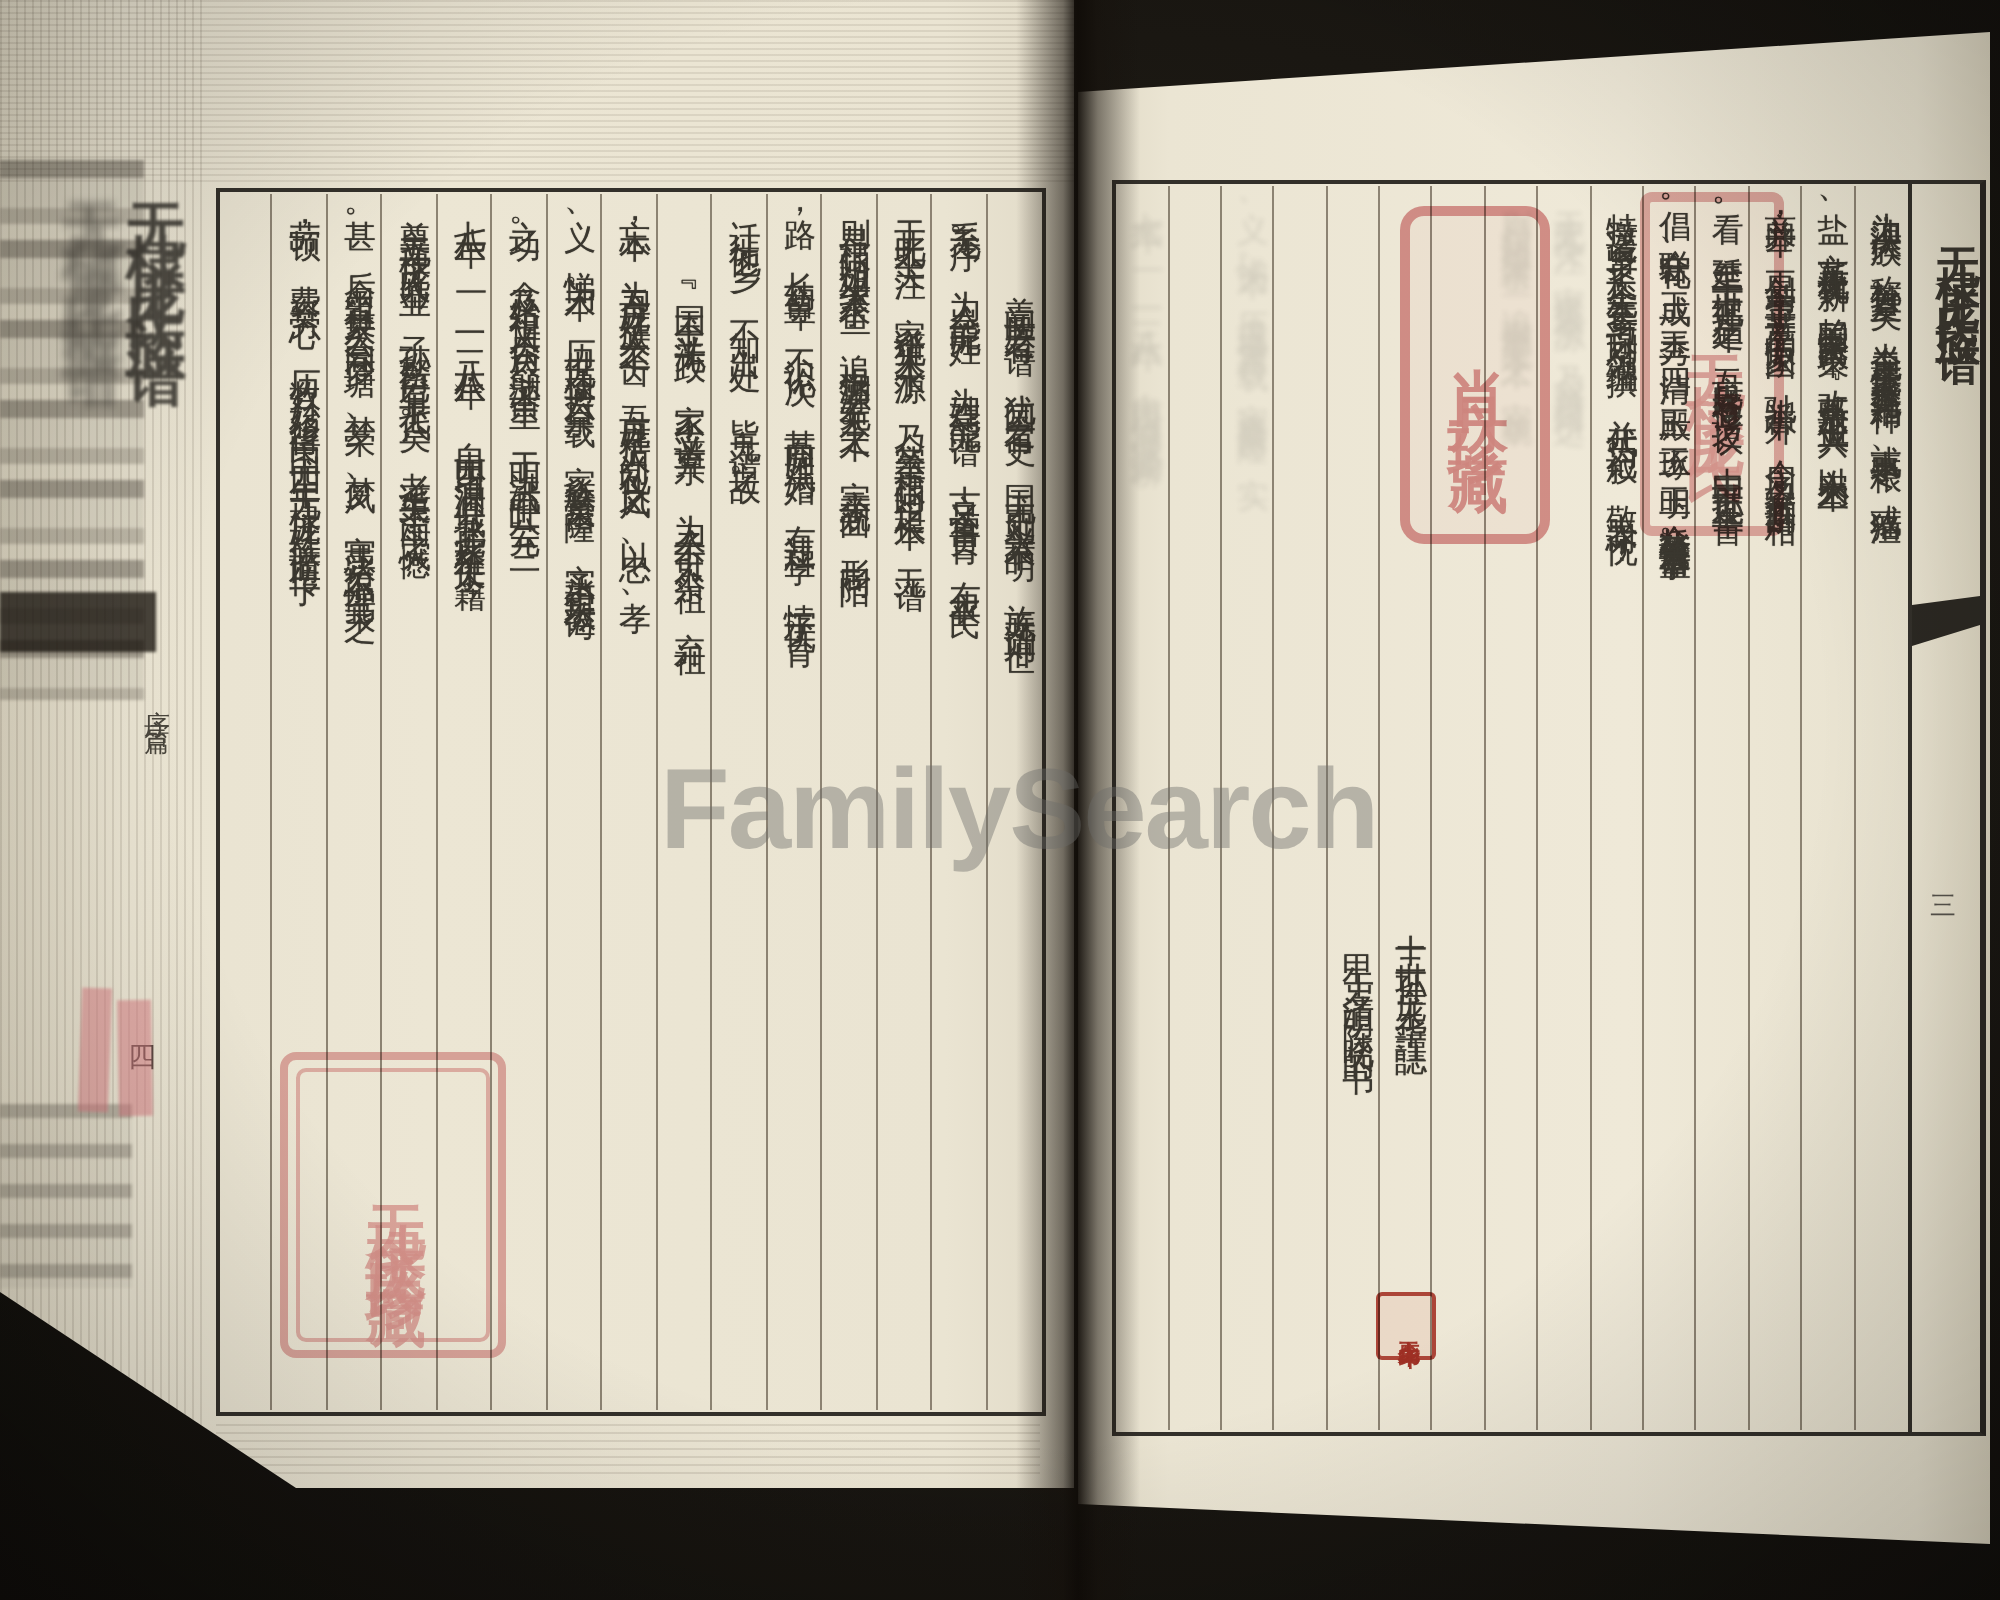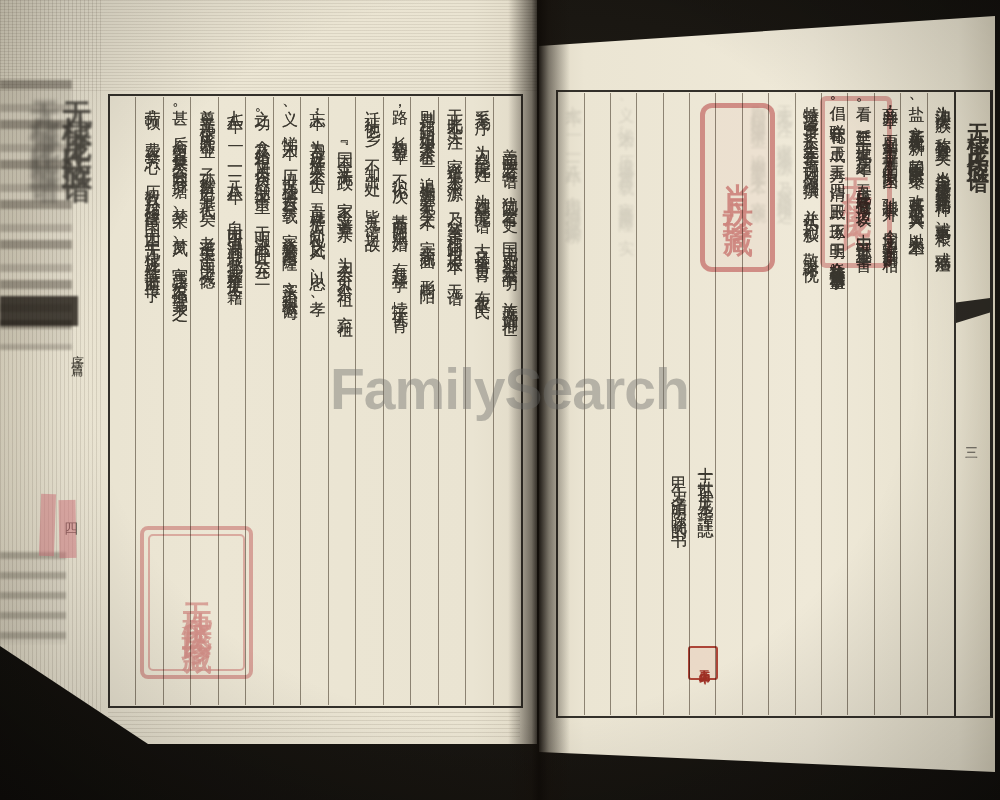--- a/index.html
+++ b/index.html
@@ -66,21 +66,21 @@
   .seal-b .seal-chars{font-size:30px;letter-spacing:14px;color:rgba(223,152,155,.85);}
   .seal-c{left:140px;top:526px;width:113px;height:153px;border:4px solid rgba(224,150,154,.8);border-radius:8px;opacity:.9;}
   .seal-c .seal-inner{position:absolute;inset:4px;border:2px solid rgba(224,150,154,.7);border-radius:5px;}
   .seal-c .seal-chars{font-size:30px;letter-spacing:8px;color:rgba(224,148,152,.78);}
   .seal-d{left:688px;top:646px;width:30px;height:34px;border:2px solid rgba(178,59,48,.9);border-radius:3px;
     background:rgba(230,130,115,.12);}
   .seal-d .seal-chars{font-size:11px;letter-spacing:1px;color:rgba(170,52,42,.95);font-weight:bold;}
   
   .vignette{position:absolute;inset:0;pointer-events:none;
     background:radial-gradient(ellipse at 50% 45%,rgba(0,0,0,0) 58%,rgba(0,0,0,.22) 100%);}
-  .watermark{position:absolute;left:330px;top:356px;font-family:"Liberation Sans","DejaVu Sans",sans-serif;
+  .watermark{position:absolute;left:330px;top:372px;font-family:"Liberation Sans","DejaVu Sans",sans-serif;
     font-size:57px;font-weight:bold;letter-spacing:-1px;color:rgba(108,108,106,.42);pointer-events:none;}
 </style>
 </head>
 <body>
 
 <div class="photo">
 
   <div class="paper-left">
     <div class="top-lines"></div>
     <div class="stack-lines"></div>

